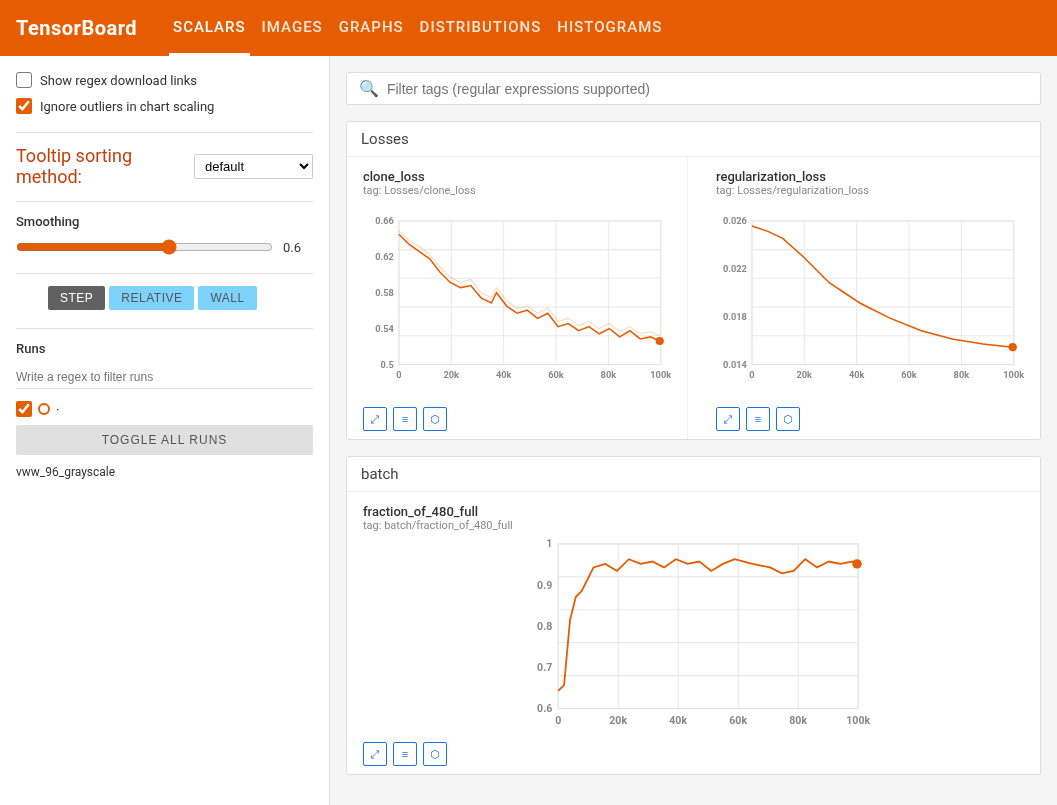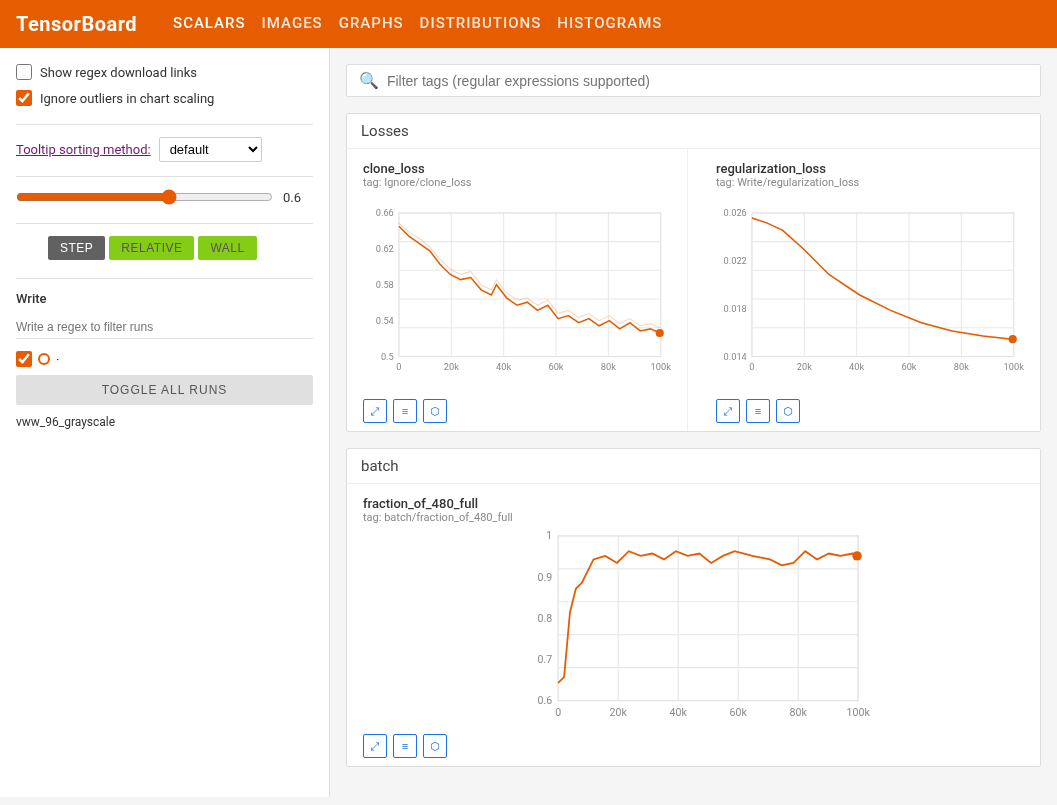--- a/index.html
+++ b/index.html
@@ -1,21 +1,21 @@
 <!DOCTYPE html>
 <html><head>
   <meta charset="utf-8">
   <style>
     * { box-sizing: border-box; margin: 0; padding: 0; }
     body { font-family: Roboto, Arial, sans-serif; font-size: 13px; background: #f5f5f5; color: #333; }
 
     
     #header {
       background: #e65c00;
-      height: 48px;
+      height: 56px;
       display: flex;
       align-items: center;
       padding: 0 16px;
       gap: 32px;
     }
     #logo {
       color: white;
       font-size: 20px;
       font-weight: bold;
       letter-spacing: 0.5px;
@@ -65,31 +65,31 @@
     }
     .checkbox-row input[type=checkbox] {
       width: 16px; height: 16px;
       accent-color: #e65c00;
     }
     .divider {
       border: none;
       border-top: 1px solid #e0e0e0;
       margin: 12px 0;
     }
-    .label-text { font-size: 13px; color: #701a75; text-decoration: underline; }
+    .label-text { font-size: 18px; color: #c2410c; }
     .tooltip-row {
       display: flex;
       align-items: center;
       gap: 8px;
       margin-bottom: 14px;
     }
     .tooltip-row select {
       border: 1px solid #ccc;
       border-radius: 2px;
-      padding: 3px 8px 3px 6px;
+      padding: 3px 24px 3px 6px;
       font-size: 13px;
       background: white;
       appearance: auto;
     }
     .section-title {
       font-size: 13px;
       font-weight: 500;
       color: #333;
       margin-bottom: 10px;
     }
@@ -113,21 +113,21 @@
     .axis-buttons {
       display: flex;
       gap: 4px;
       margin-top: 8px;
       padding-left: 32px;
     }
     .axis-btn {
       padding: 5px 12px;
       font-size: 12px;
       border: none;
-      background: #84cc16;
+      background: #7dd3fc;
       color: #555;
       cursor: pointer;
       border-radius: 2px;
       font-weight: 500;
       letter-spacing: 0.5px;
     }
     .axis-btn.active {
       background: #616161;
       color: white;
     }
@@ -224,20 +224,21 @@
       flex: 1;
       border-right: 1px solid #f0f0f0;
     }
     .chart-wrapper:last-child { border-right: none; }
     .chart-title { font-size: 13px; font-weight: 500; color: #333; }
     .chart-tag { font-size: 11px; color: #888; margin-bottom: 6px; }
     .chart-area {
       position: relative;
       width: 100%;
       height: 200px;
+      font-weight: bold;
     }
     svg.chart-svg { width: 100%; height: 100%; }
     .chart-icons {
       display: flex;
       gap: 6px;
       margin-top: 4px;
     }
     .chart-icon-btn {
       width: 24px; height: 24px;
       border: 1.5px solid #1a73e8;
@@ -286,41 +287,42 @@
         <option>default</option>
         <option>ascending</option>
         <option>descending</option>
         <option>nearest</option>
       </select>
     </div>
 
     <hr class="divider">
 
     <div class="sidebar-section">
+      <div class="section-title">Smoothing</div>
       <div class="smoothing-row">
         <input type="range" min="0" max="1" step="0.01" value="0.6" style="flex: 1 1 0%; accent-color: rgb(230, 92, 0);">
         <span class="smoothing-value">0.6</span>
       </div>
     </div>
 
     <hr class="divider">
 
     <div class="sidebar-section">
       <div class="axis-buttons" id="axis-buttons">
 
       <button class="axis-btn active">STEP</button>
           <button class="axis-btn">RELATIVE</button>
           <button class="axis-btn">WALL</button>
         </div>
     </div>
 
     <hr class="divider">
 
     <div class="sidebar-section">
-      <div class="section-title">Write</div>
+      <div class="section-title">Runs</div>
       <input type="text" class="runs-filter-input" placeholder="Write a regex to filter runs" style="">
       <div class="run-row">
         <input type="checkbox" class="run-checkbox" checked="" style="accent-color: rgb(230, 92, 0);">
         <span class="run-dot"></span>
         <span class="run-label">·</span>
       </div>
       <button class="toggle-btn">TOGGLE ALL RUNS</button>
       <div class="run-name-text">vww_96_grayscale</div>
     </div>
   </div>
@@ -331,21 +333,21 @@
       <span class="search-icon">🔍</span>
       <input type="text" placeholder="Filter tags (regular expressions supported)" style="">
     </div>
 
     <div id="chart-sections">
         <div class="chart-section">
           <div class="section-header">Losses</div>
           <div class="charts-row">
             <div class="chart-wrapper">
               <div class="chart-title">clone_loss</div>
-              <div class="chart-tag">tag: Ignore/clone_loss</div>
+              <div class="chart-tag">tag: Losses/clone_loss</div>
               <div class="chart-area"><svg class="chart-svg" viewBox="0 0 300 170">
                   <rect x="35" y="5" width="255" height="140" fill="white" stroke="#e0e0e0"></rect>
                   <line x1="35" y1="5" x2="290" y2="5" stroke="#e8e8e8" stroke-width="1"></line>
                   <line x1="35" y1="33" x2="290" y2="33" stroke="#e8e8e8" stroke-width="1"></line>
                   <line x1="35" y1="61" x2="290" y2="61" stroke="#e8e8e8" stroke-width="1"></line>
                   <line x1="35" y1="89" x2="290" y2="89" stroke="#e8e8e8" stroke-width="1"></line>
                   <line x1="35" y1="117" x2="290" y2="117" stroke="#e8e8e8" stroke-width="1"></line>
                   <line x1="35" y1="5" x2="35" y2="145" stroke="#e8e8e8" stroke-width="1"></line>
                   <line x1="86" y1="5" x2="86" y2="145" stroke="#e8e8e8" stroke-width="1"></line>
                   <line x1="137" y1="5" x2="137" y2="145" stroke="#e8e8e8" stroke-width="1"></line>
@@ -368,21 +370,21 @@
                   <circle cx="289" cy="122" r="4" fill="#e65c00"></circle>
                 </svg></div>
               <div class="chart-icons">
                 <button class="chart-icon-btn">⤢</button>
                 <button class="chart-icon-btn">≡</button>
                 <button class="chart-icon-btn">⬡</button>
               </div>
             </div>
             <div class="chart-wrapper">
               <div class="chart-title">regularization_loss</div>
-              <div class="chart-tag">tag: Write/regularization_loss</div>
+              <div class="chart-tag">tag: Losses/regularization_loss</div>
               <div class="chart-area"><svg class="chart-svg" viewBox="0 0 300 170">
                   <rect x="35" y="5" width="255" height="140" fill="white" stroke="#e0e0e0"></rect>
                   <line x1="35" y1="5" x2="290" y2="5" stroke="#e8e8e8" stroke-width="1"></line>
                   <line x1="35" y1="33" x2="290" y2="33" stroke="#e8e8e8" stroke-width="1"></line>
                   <line x1="35" y1="61" x2="290" y2="61" stroke="#e8e8e8" stroke-width="1"></line>
                   <line x1="35" y1="89" x2="290" y2="89" stroke="#e8e8e8" stroke-width="1"></line>
                   <line x1="35" y1="117" x2="290" y2="117" stroke="#e8e8e8" stroke-width="1"></line>
                   <line x1="35" y1="5" x2="35" y2="145" stroke="#e8e8e8" stroke-width="1"></line>
                   <line x1="86" y1="5" x2="86" y2="145" stroke="#e8e8e8" stroke-width="1"></line>
                   <line x1="137" y1="5" x2="137" y2="145" stroke="#e8e8e8" stroke-width="1"></line>

